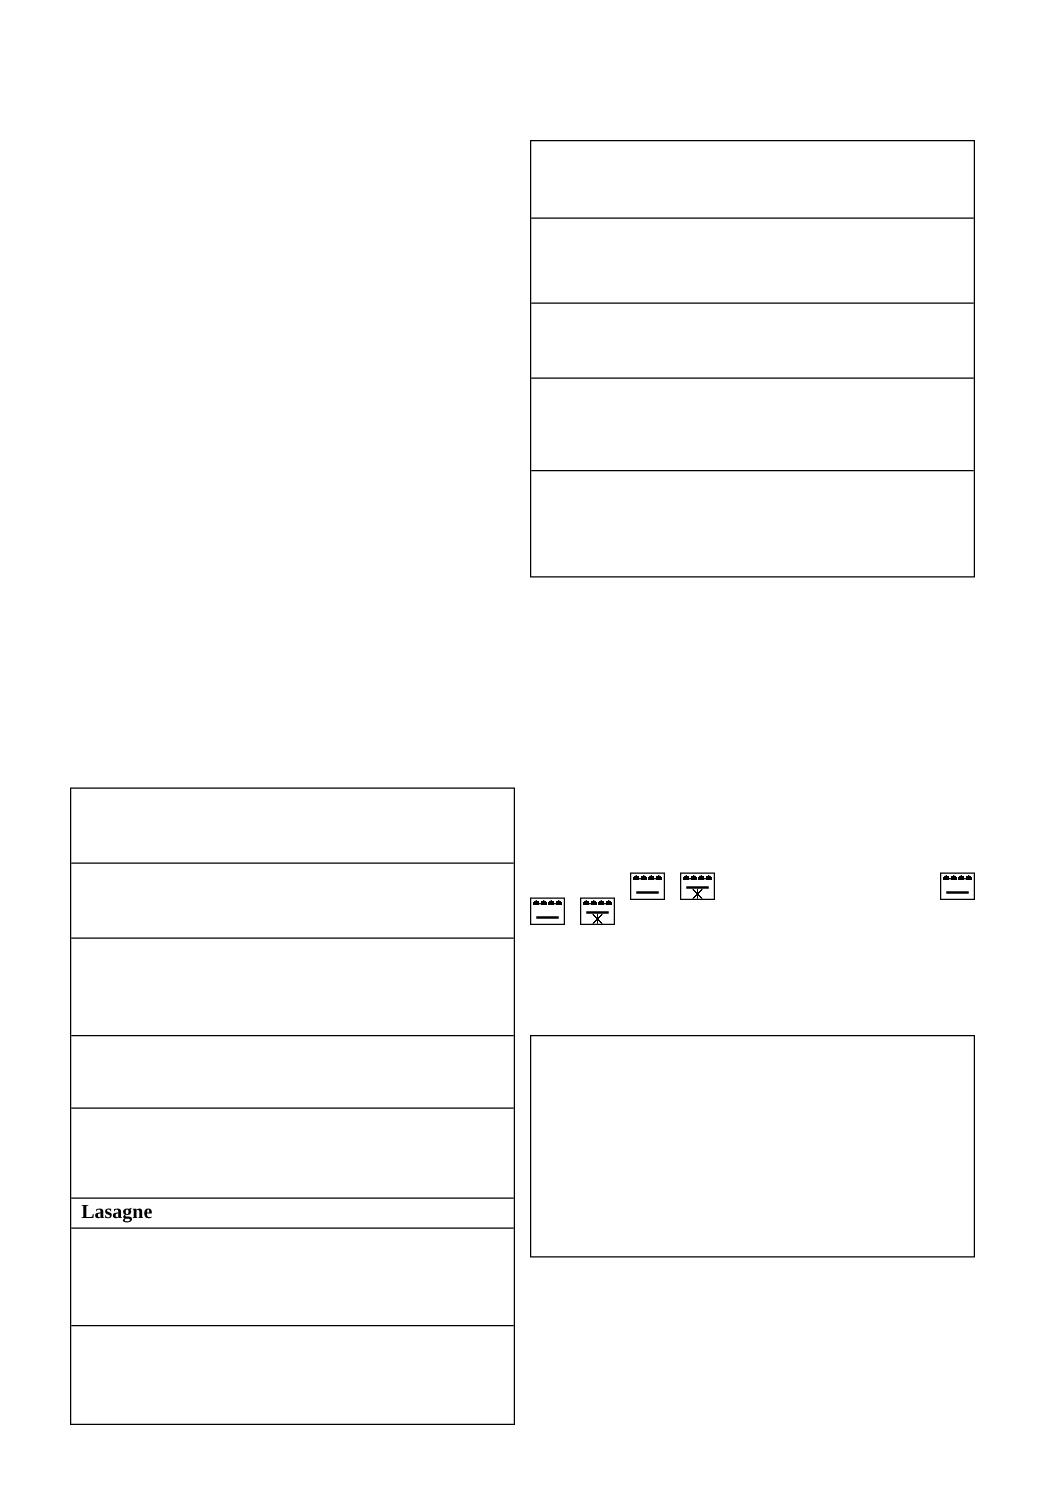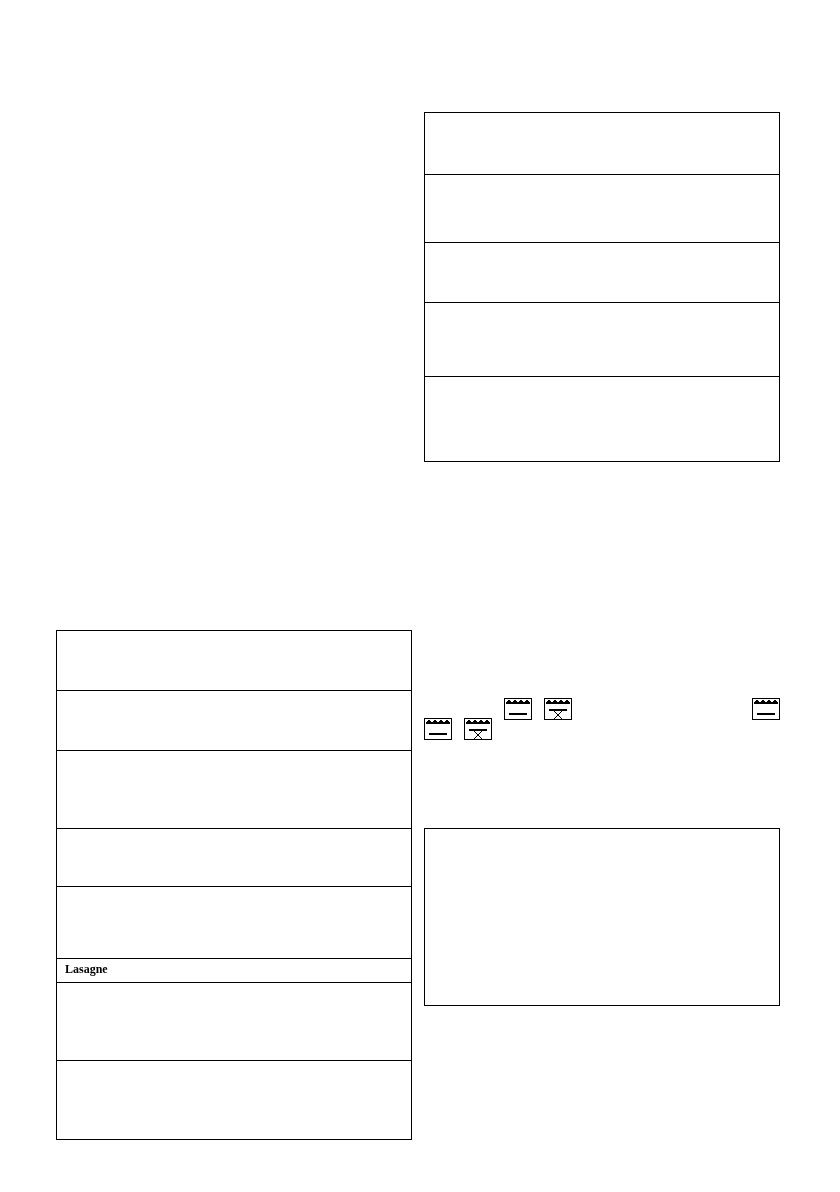--- a/index.html
+++ b/index.html
@@ -40,21 +40,21 @@
   }
   .doc-table .row:last-child {
     border-bottom: none;
   }
   .row-text {
     display: block;
     white-space: pre-wrap;
   }
   .row-text.bold {
     font-weight: bold;
-    font-size: 12px;
+    font-size: 16px;
   }
 
   
   #table-top-right {
     left: 424px;
     top: 112px;
     width: 356px;
     height: 350px;
   }
   #table-top-right .row:nth-child(1) { height: 62px; }

